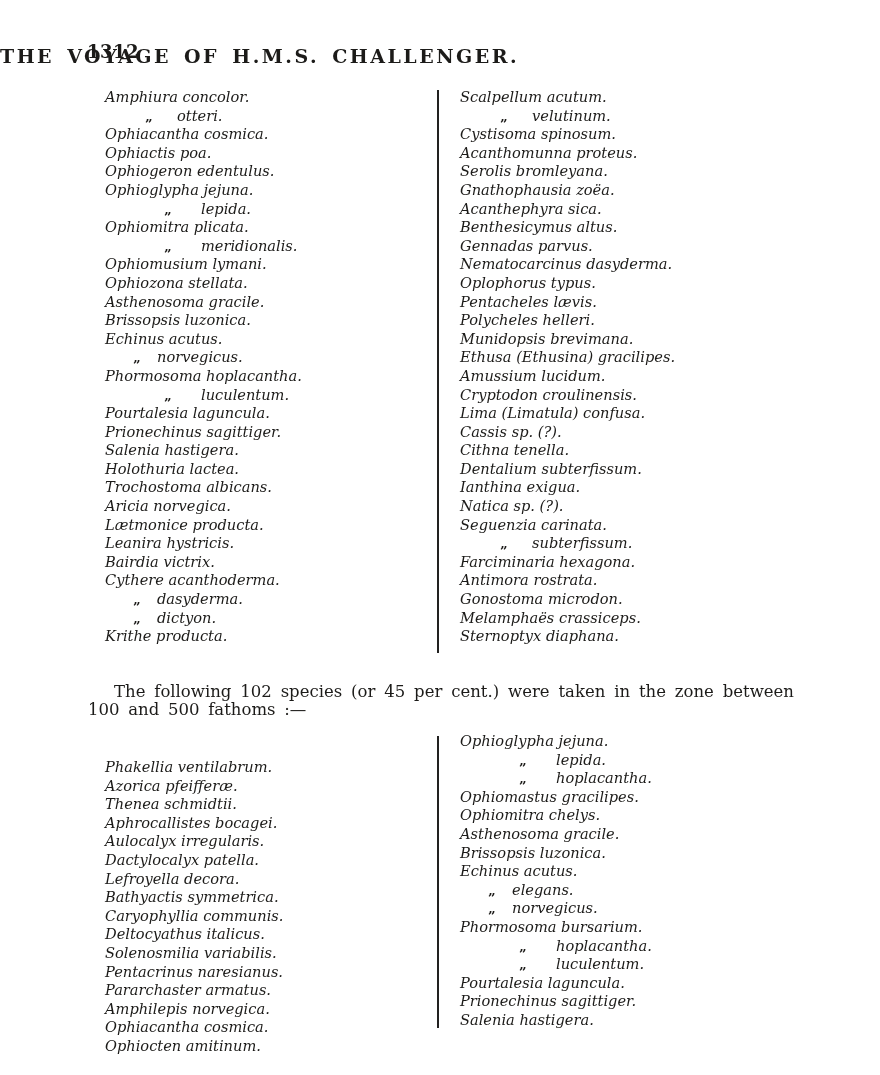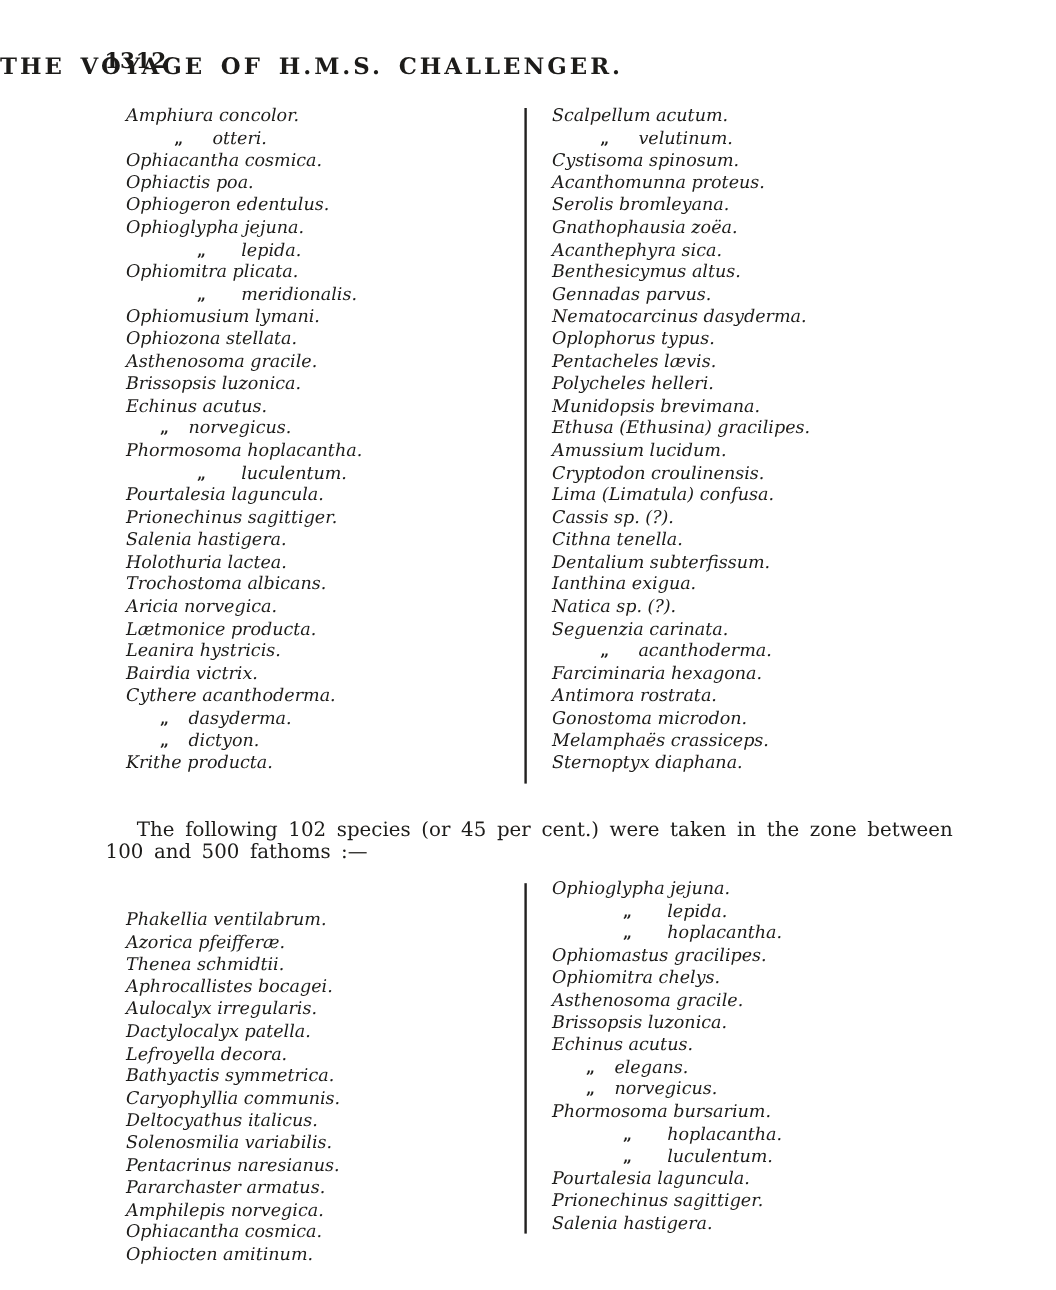--- a/index.html
+++ b/index.html
@@ -134,21 +134,21 @@
     <div class="sp-line">Ethusa (Ethusina) gracilipes.</div>
     <div class="sp-line">Amussium lucidum.</div>
     <div class="sp-line">Cryptodon croulinensis.</div>
     <div class="sp-line">Lima (Limatula) confusa.</div>
     <div class="sp-line">Cassis sp. (?).</div>
     <div class="sp-line">Cithna tenella.</div>
     <div class="sp-line">Dentalium subterfissum.</div>
     <div class="sp-line">Ianthina exigua.</div>
     <div class="sp-line">Natica sp. (?).</div>
     <div class="sp-line">Seguenzia carinata.</div>
-    <div class="sp-line ditto md"><span class="dmark">„</span><span>acanthoderma.</span></div>
+    <div class="sp-line ditto md"><span class="dmark">„</span><span>subterfissum.</span></div>
     <div class="sp-line">Farciminaria hexagona.</div>
     <div class="sp-line">Antimora rostrata.</div>
     <div class="sp-line">Gonostoma microdon.</div>
     <div class="sp-line">Melamphaës crassiceps.</div>
     <div class="sp-line">Sternoptyx diaphana.</div>
   </div>
 
 <p class="intro-paragraph">The following 102 species (or 45 per cent.) were taken in the zone between 100 and 500 fathoms :—</p>
 
 <div class="species-col col-2-left">

